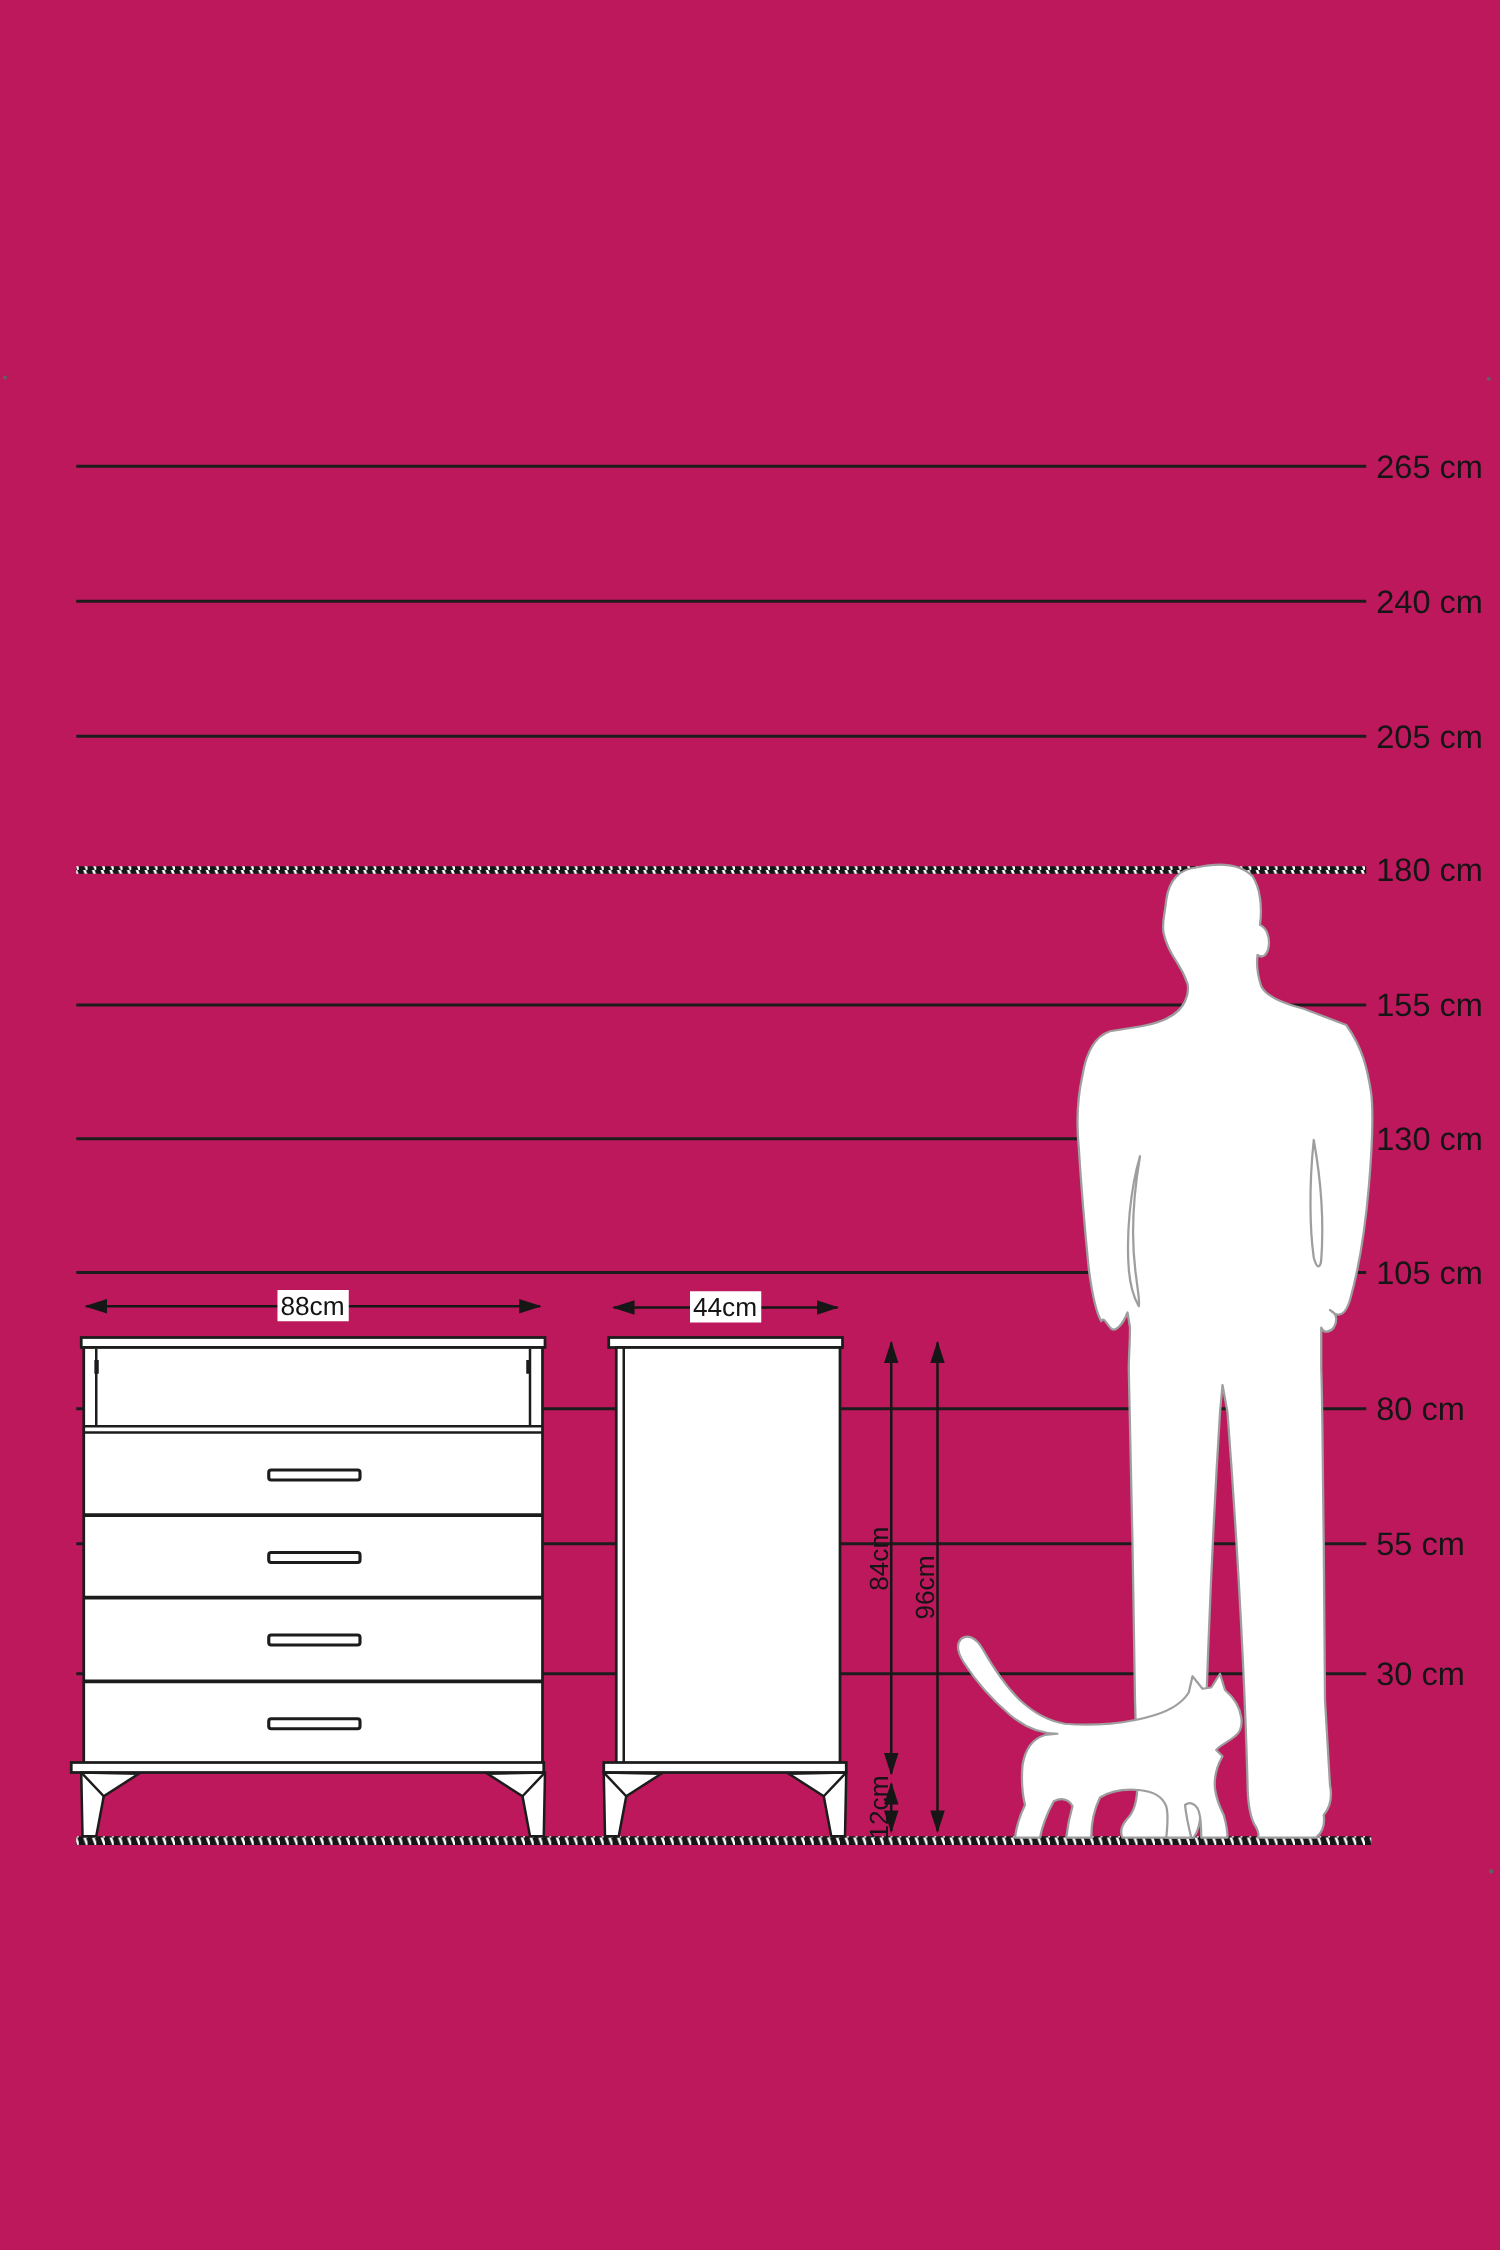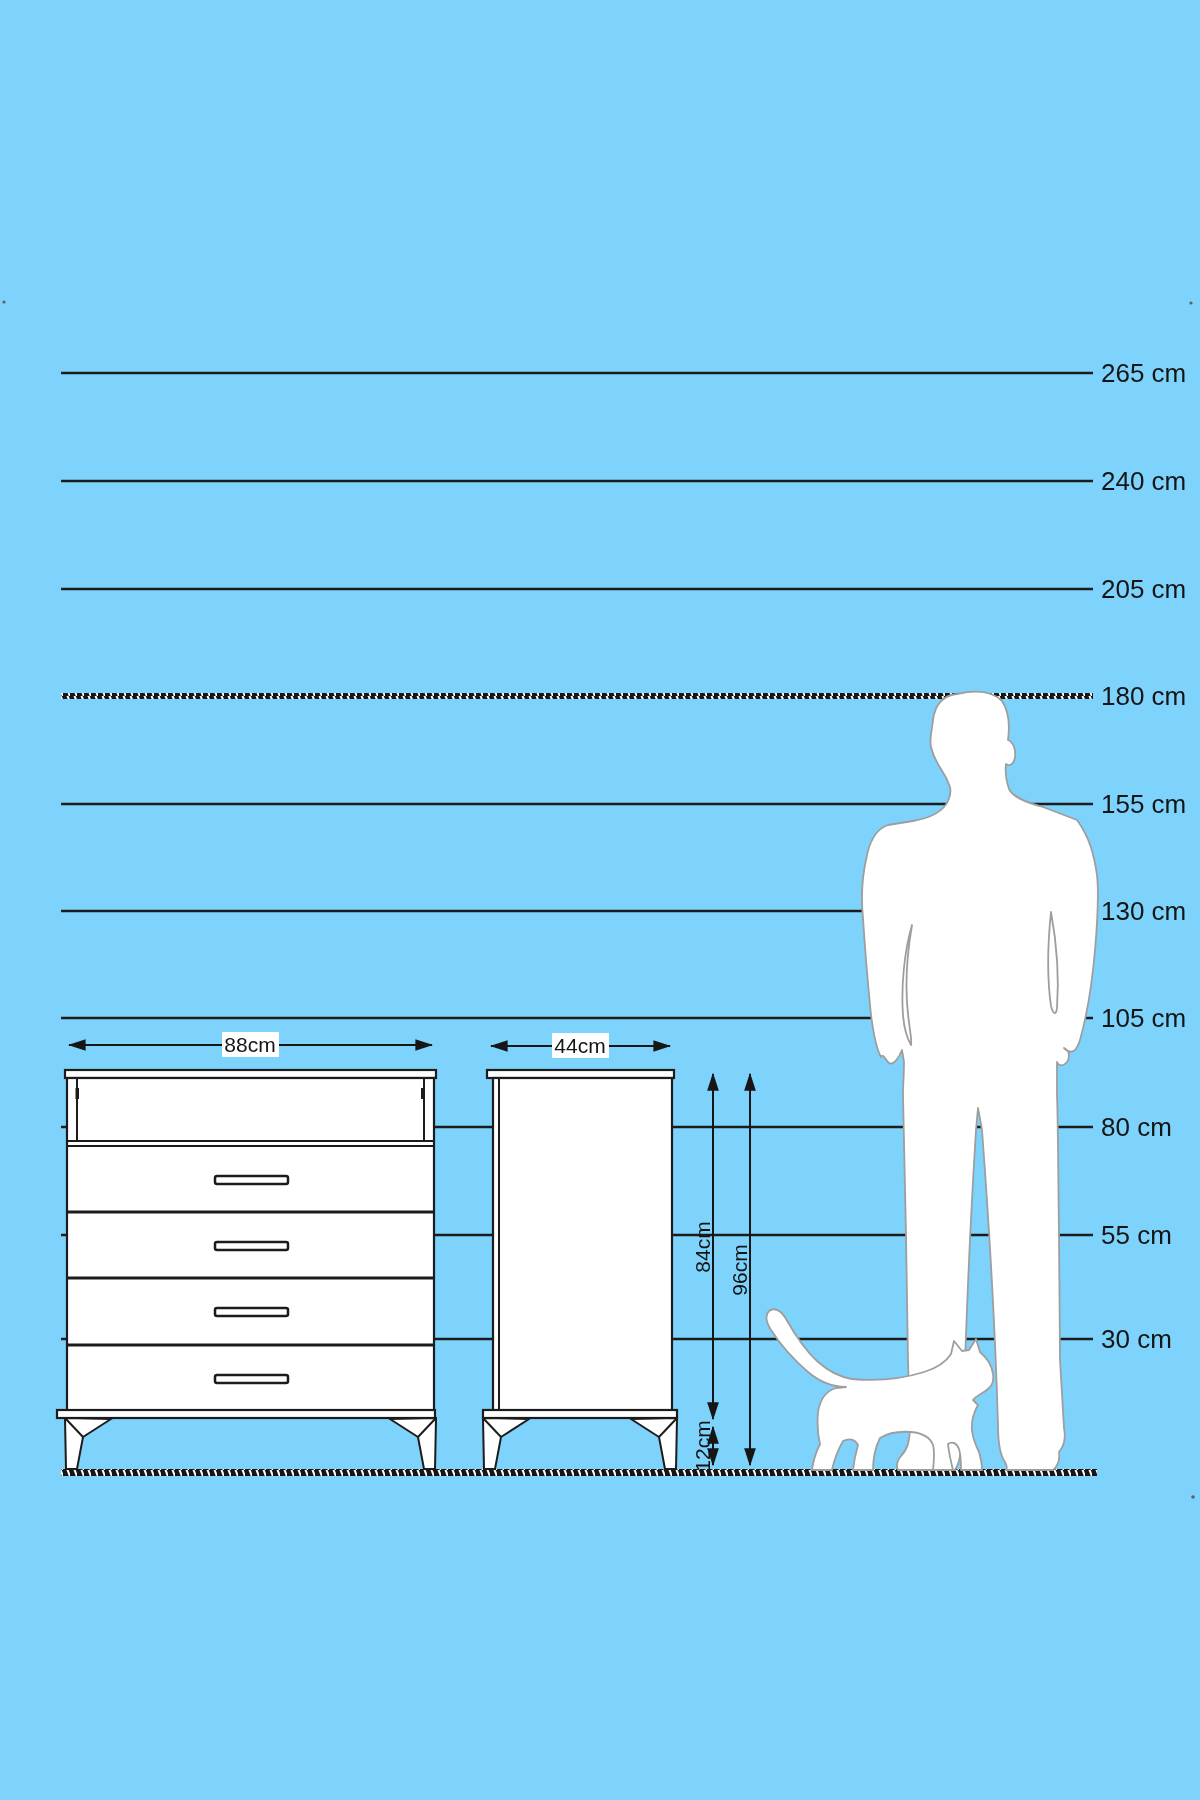--- a/index.html
+++ b/index.html
@@ -1,19 +1,19 @@
 <!DOCTYPE html>
 <html><head>
 <meta charset="utf-8">
 <style>
   html,body{margin:0;padding:0;background:#fff;}
   .canvas{
     position:relative;
     width:1200px;height:1800px;
-    background:#7dd3fc;
+    background:#be185d;
     font-family:"Liberation Sans",sans-serif;
     overflow:hidden;
   }
   svg text{
     font-family:"Liberation Sans",sans-serif;
     fill:#151515;
   }
   .scale-label{font-size:26px;}
   .dim-label{font-size:21px;}
 </style>

